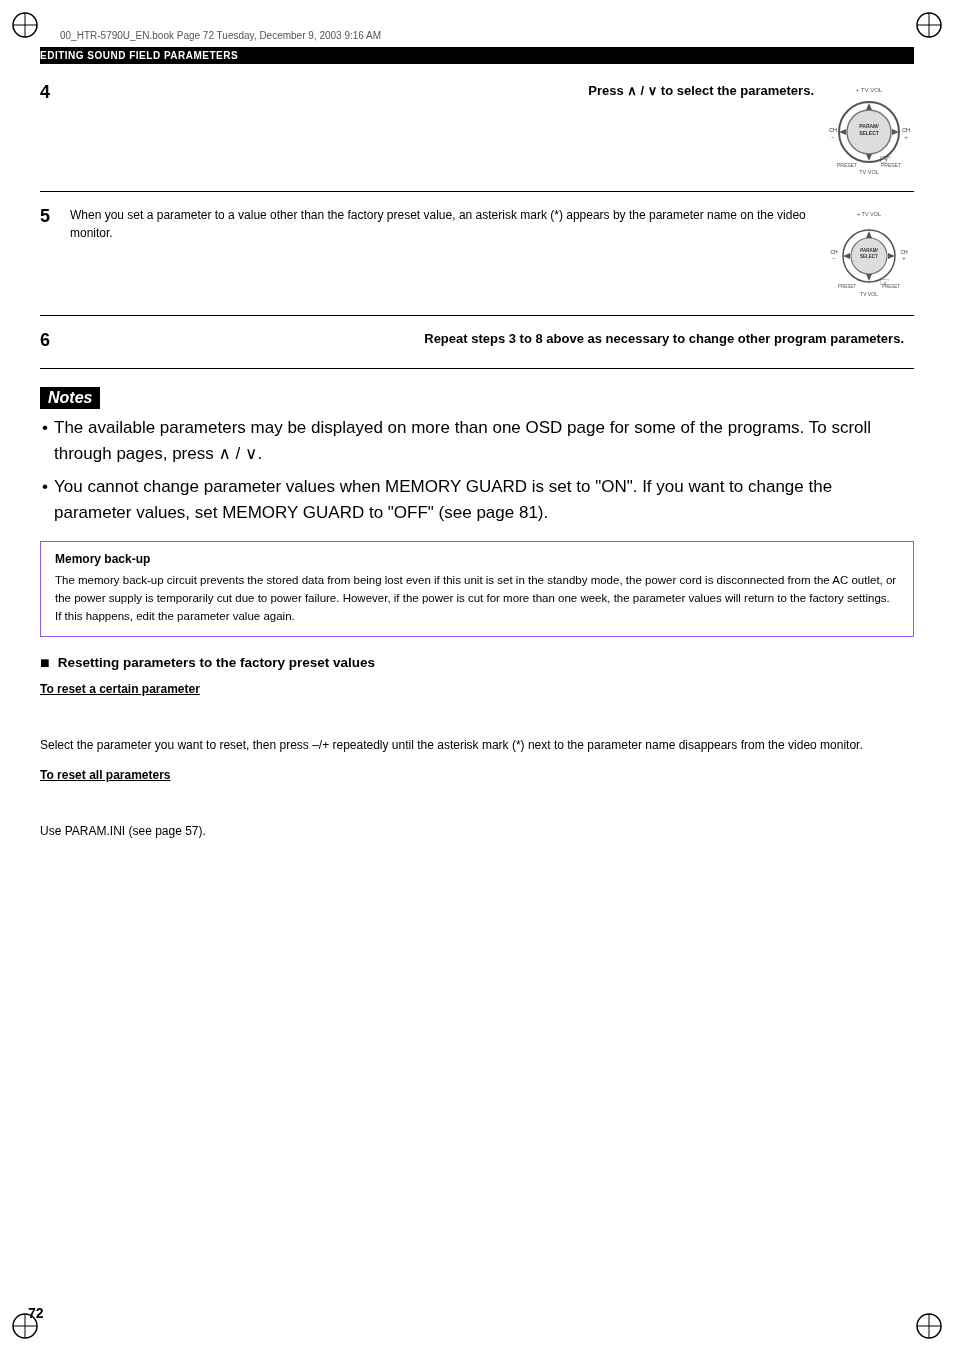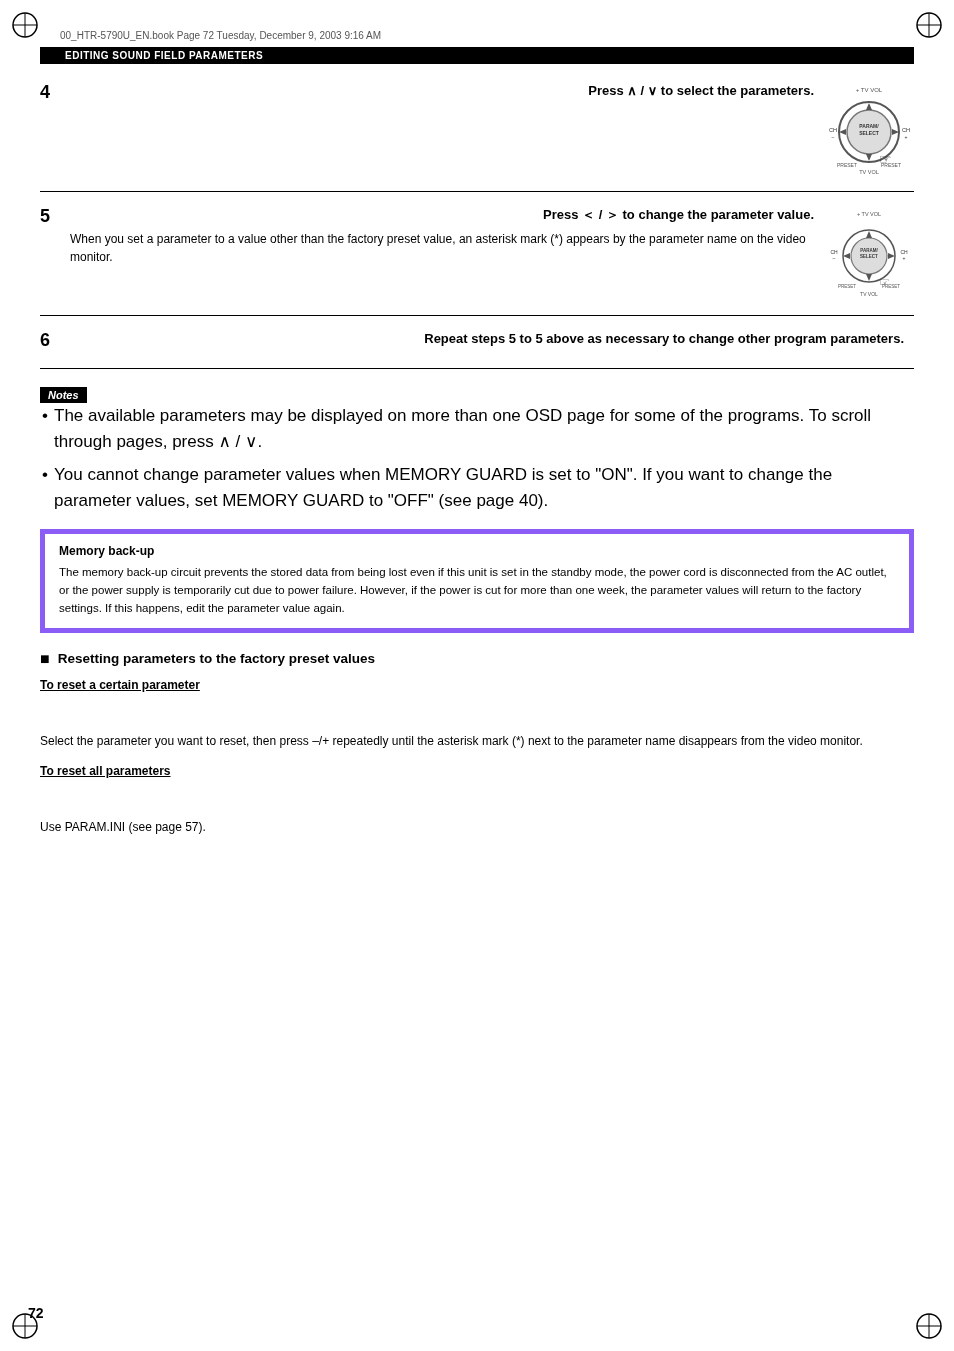--- a/index.html
+++ b/index.html
@@ -42,21 +42,21 @@
       margin-bottom: 6px;
       margin-left: 20px;
     }
 
     
     .section-header-bar {
       background: #000;
       color: #fff;
       font-size: 10px;
       font-weight: bold;
-      padding: 3px 25px;
+      padding: 3px 0;
       letter-spacing: 0.5px;
       margin-bottom: 18px;
     }
 
     
     .step-row {
       display: flex;
       align-items: flex-start;
       margin-bottom: 14px;
       padding-bottom: 14px;
@@ -100,25 +100,26 @@
 
     
     .notes-section {
       margin-top: 10px;
       margin-bottom: 16px;
     }
 
     .notes-label {
       background: #000;
       color: #fff;
-      font-size: 11px;
+      font-size: 16px;
       font-weight: bold;
       font-style: italic;
       display: inline-block;
       padding: 2px 8px;
+      margin-bottom: 6px;
     }
 
     .notes-list {
       list-style: none;
       padding: 0;
       margin: 0;
     }
 
     .notes-list li {
       font-size: 17px;
@@ -129,21 +130,21 @@
     }
 
     .notes-list li::before {
       content: "•";
       position: absolute;
       left: 2px;
     }
 
     
     .memory-box {
-      border: 5px solid #8b5cf6;
+      border: 1px solid #8b5cf6;
       padding: 10px 14px;
       margin-bottom: 18px;
       background: #fff;
     }
 
     .memory-box-title {
       font-size: 12px;
       font-weight: bold;
       margin-bottom: 6px;
     }
@@ -272,21 +273,20 @@
         <text x="42" y="99" text-anchor="middle" font-size="5" fill="#555">–</text>
 
         <text x="52" y="82" font-size="14" fill="#333">☞</text>
       </svg>
     </div>
   </div>
 
   <div class="step-row">
     <div class="step-number">5</div>
     <div class="step-content">
-      <div class="step-title">Press ＜ / ＞ to change the parameter value.</div>
       <div class="step-body">When you set a parameter to a value other than the factory preset value, an asterisk mark (*) appears by the parameter name on the video monitor.</div>
     </div>
     <div class="step-image">
 
       <svg width="80" height="95" viewBox="0 0 80 95">
         <text x="40" y="10" text-anchor="middle" font-size="5.5" fill="#555">+ TV VOL</text>
         <text x="5" y="48" text-anchor="middle" font-size="5" fill="#333">CH</text>
         <text x="5" y="54" text-anchor="middle" font-size="5" fill="#333">–</text>
         <text x="75" y="48" text-anchor="middle" font-size="5" fill="#333">CH</text>
         <text x="75" y="54" text-anchor="middle" font-size="5" fill="#333">+</text>
@@ -303,30 +303,30 @@
         <text x="40" y="90" text-anchor="middle" font-size="5" fill="#555">TV VOL</text>
         <text x="50" y="80" font-size="12" fill="#333">☞</text>
       </svg>
     </div>
   </div>
 
   <div style="margin-bottom:18px; padding-bottom:14px; border-bottom: 1px solid #000;">
     <div style="display:flex; align-items:flex-start;">
       <div class="step-number">6</div>
       <div class="step-content">
-        <div class="step-title">Repeat steps 5 to 5 above as necessary to change other program parameters.</div>
+        <div class="step-title">Repeat steps 3 to 8 above as necessary to change other program parameters.</div>
       </div>
     </div>
   </div>
 
   <div class="notes-section">
     <div class="notes-label">Notes</div>
     <ul class="notes-list">
       <li>The available parameters may be displayed on more than one OSD page for some of the programs. To scroll through pages, press ∧ / ∨.</li>
-      <li>You cannot change parameter values when MEMORY GUARD is set to "ON". If you want to change the parameter values, set MEMORY GUARD to "OFF" (see page 40).</li>
+      <li>You cannot change parameter values when MEMORY GUARD is set to "ON". If you want to change the parameter values, set MEMORY GUARD to "OFF" (see page 81).</li>
     </ul>
   </div>
 
   <div class="memory-box">
     <div class="memory-box-title">Memory back-up</div>
     <div class="memory-box-body">The memory back-up circuit prevents the stored data from being lost even if this unit is set in the standby mode, the power cord is disconnected from the AC outlet, or the power supply is temporarily cut due to power failure. However, if the power is cut for more than one week, the parameter values will return to the factory settings. If this happens, edit the parameter value again.</div>
   </div>
 
   <div class="reset-section">
     <div class="reset-title">

